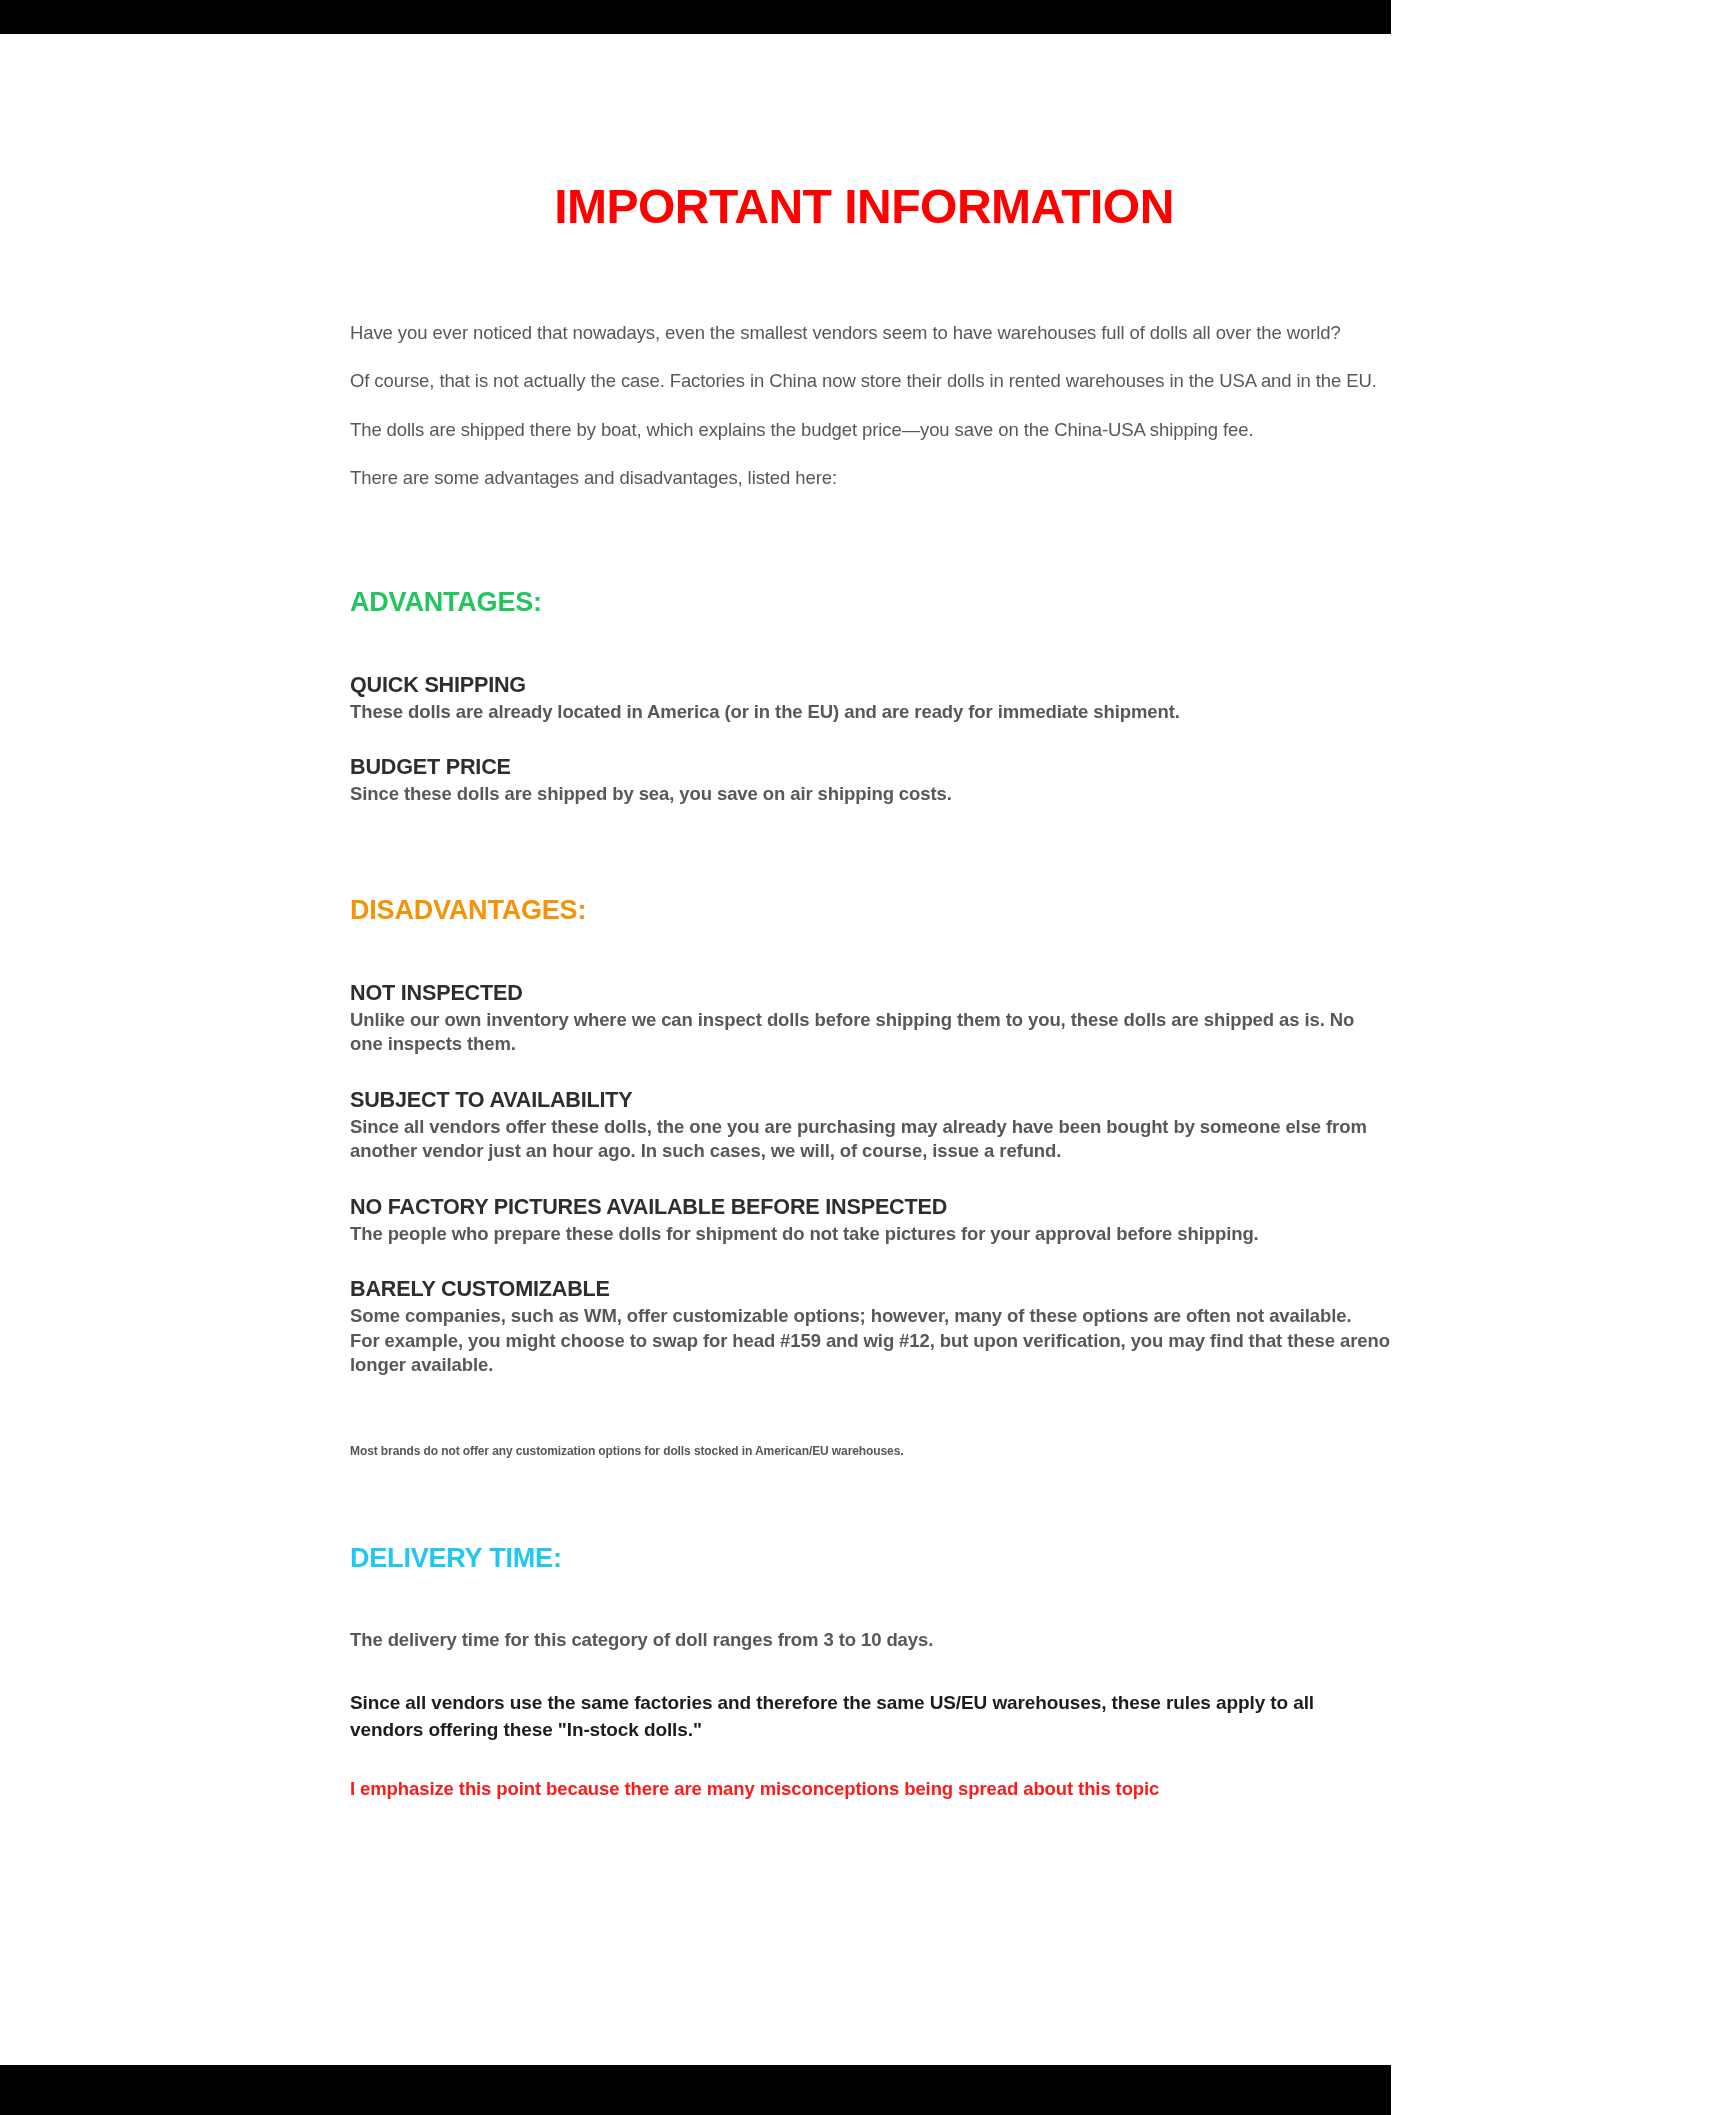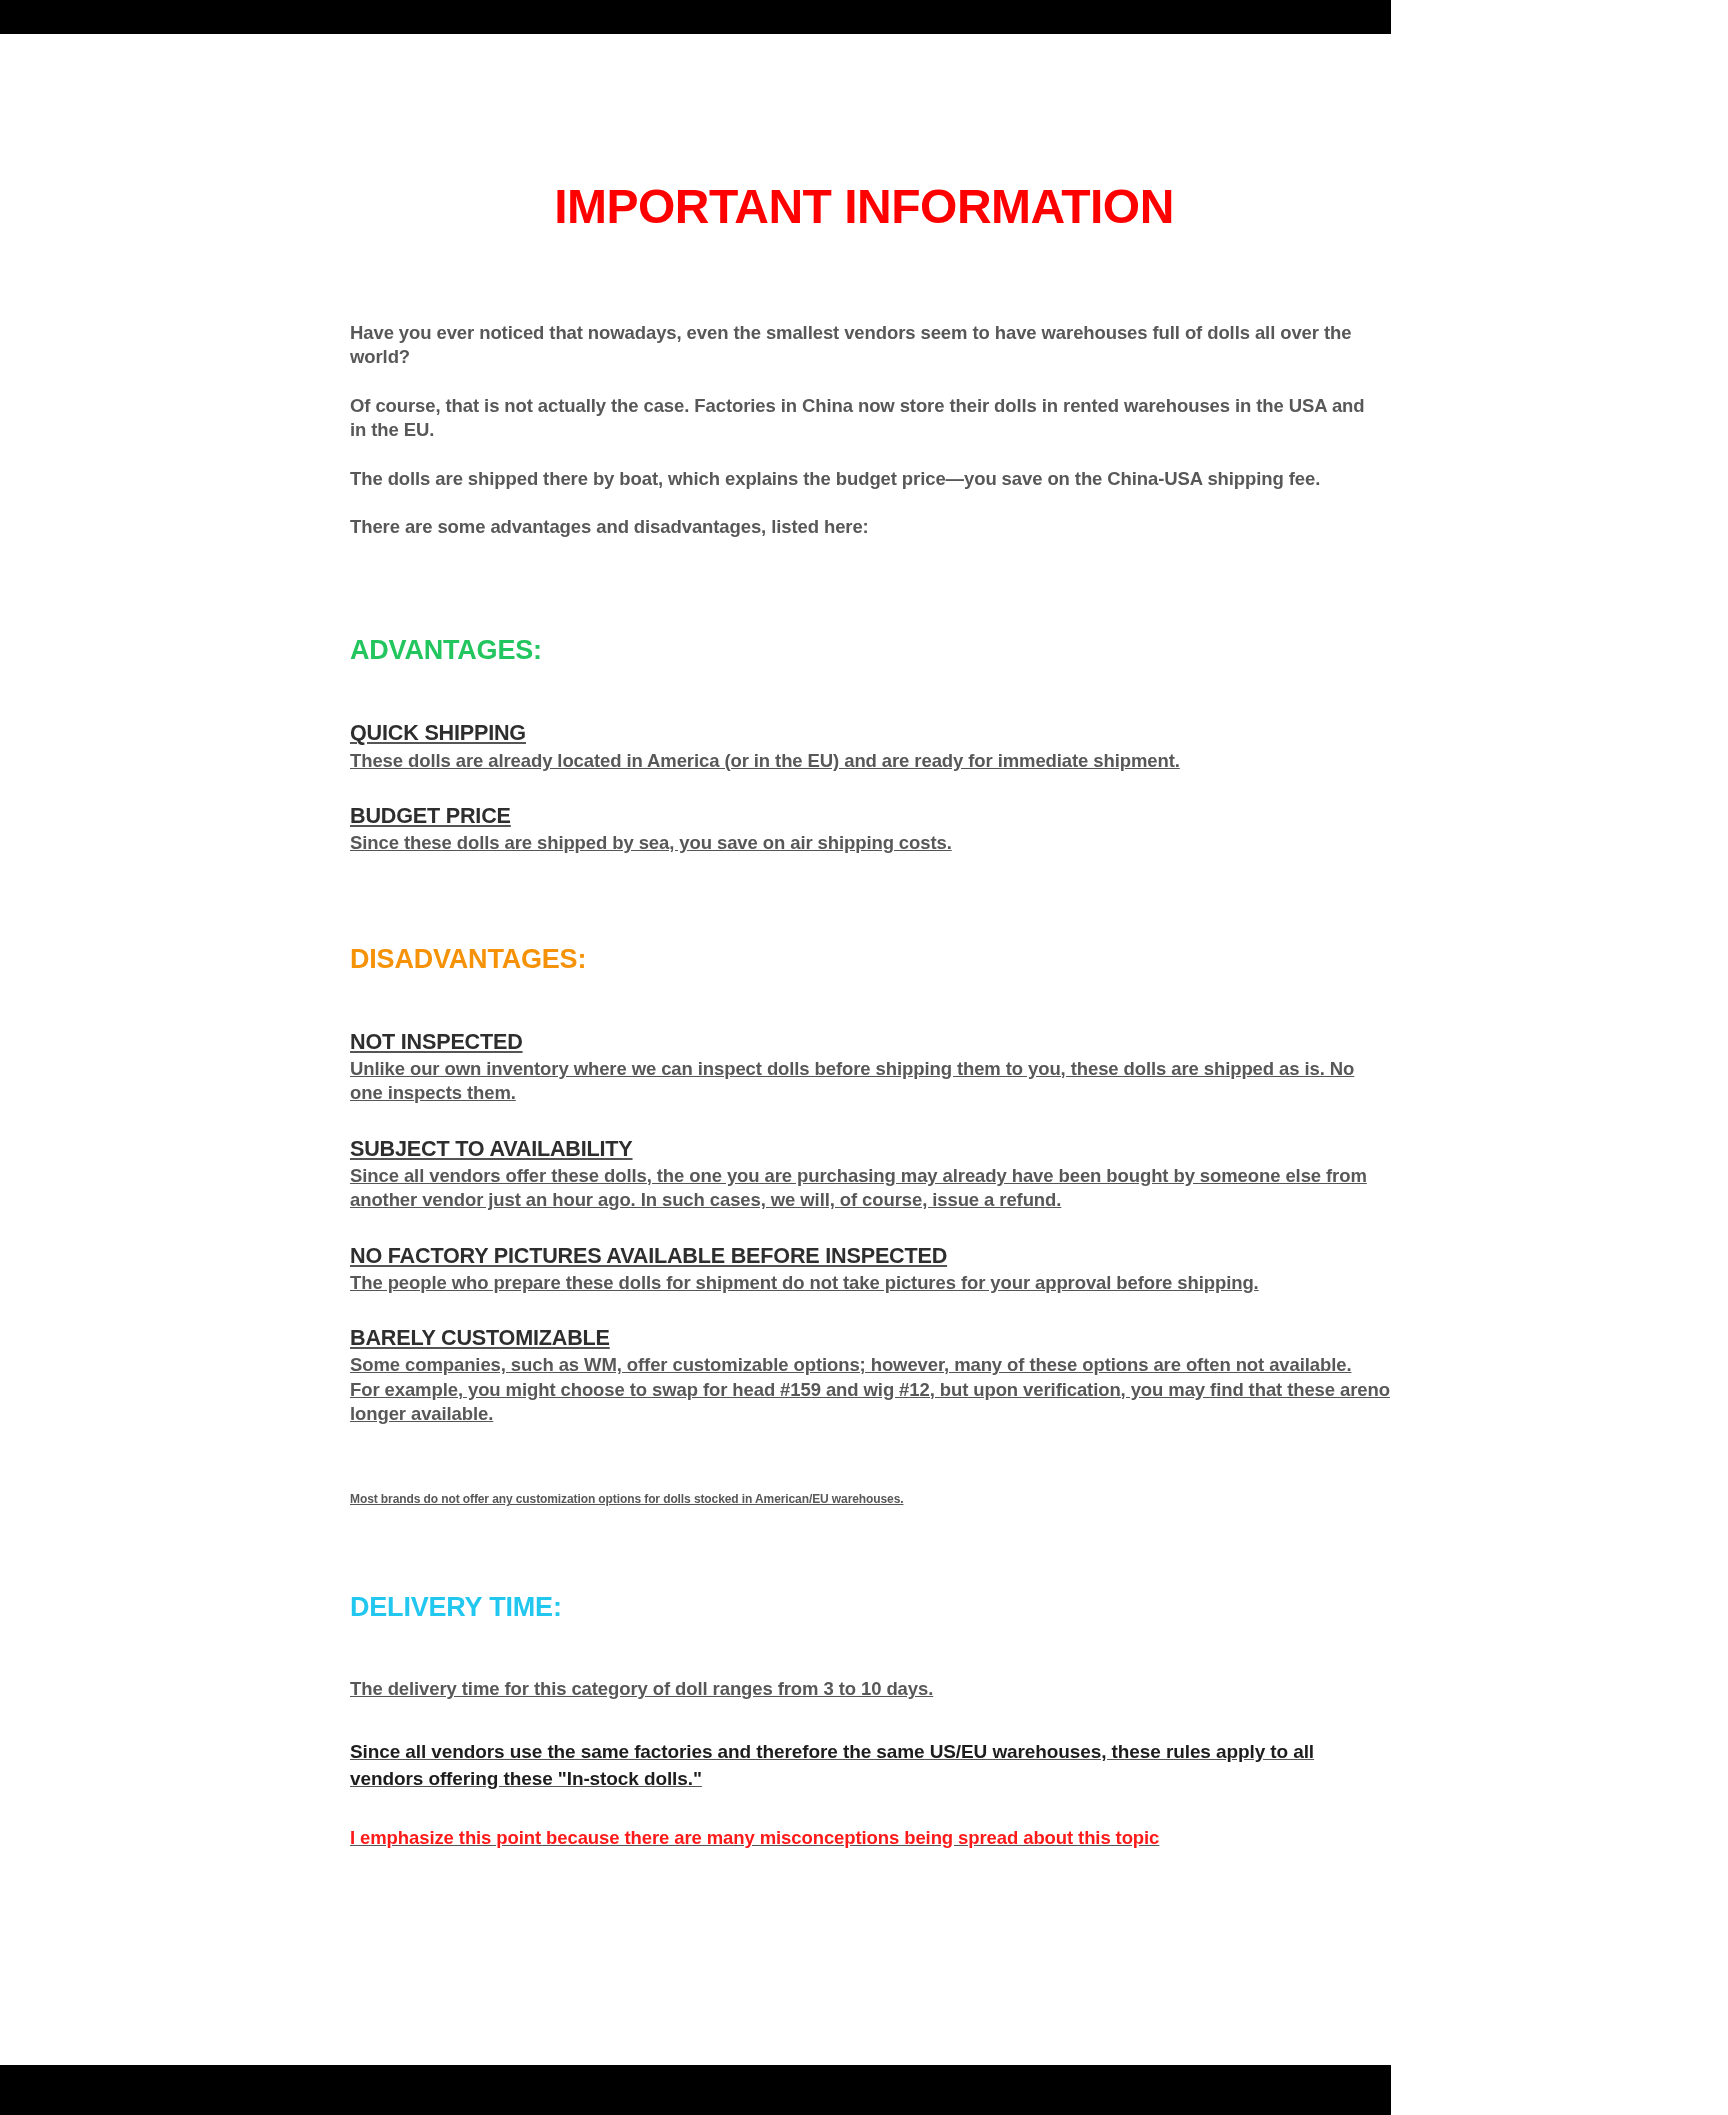--- a/index.html
+++ b/index.html
@@ -55,21 +55,21 @@
     width: 1728px;
     padding-left: 350px;
     padding-right: 180px;
   }
   .intro {
     padding-top: 90px;
   }
   .intro p {
     margin: 0 0 24px 0;
     font-size: 18.5px;
-    font-weight: bold;
+    font-weight: normal;
     color: #585858;
     line-height: 1.32;
     letter-spacing: -0.1px;
     max-width: 1035px;
   }
   .intro p.last { margin-bottom: 12px; }
 
   .section-head {
     font-size: 27px;
     font-weight: bold;
@@ -77,21 +77,20 @@
     letter-spacing: -0.2px;
     line-height: 1;
     padding-left: 350px;
   }
   .section-head.adv { color: #22c55e; padding-top: 86px; }
   .section-head.dis { color: #f59208; padding-top: 90px; }
   .section-head.del { color: #22c7ef; padding-top: 86px; }
 
   .block {
     padding-left: 350px;
-    text-decoration: underline;
   }
   .adv-block { padding-top: 56px; }
   .dis-block { padding-top: 56px; }
 
   .item { margin-bottom: 30px; }
   .item:last-child { margin-bottom: 0; }
   .item h3 {
     margin: 0 0 2.7px 0;
     font-size: 21.6px;
     font-weight: bold;

